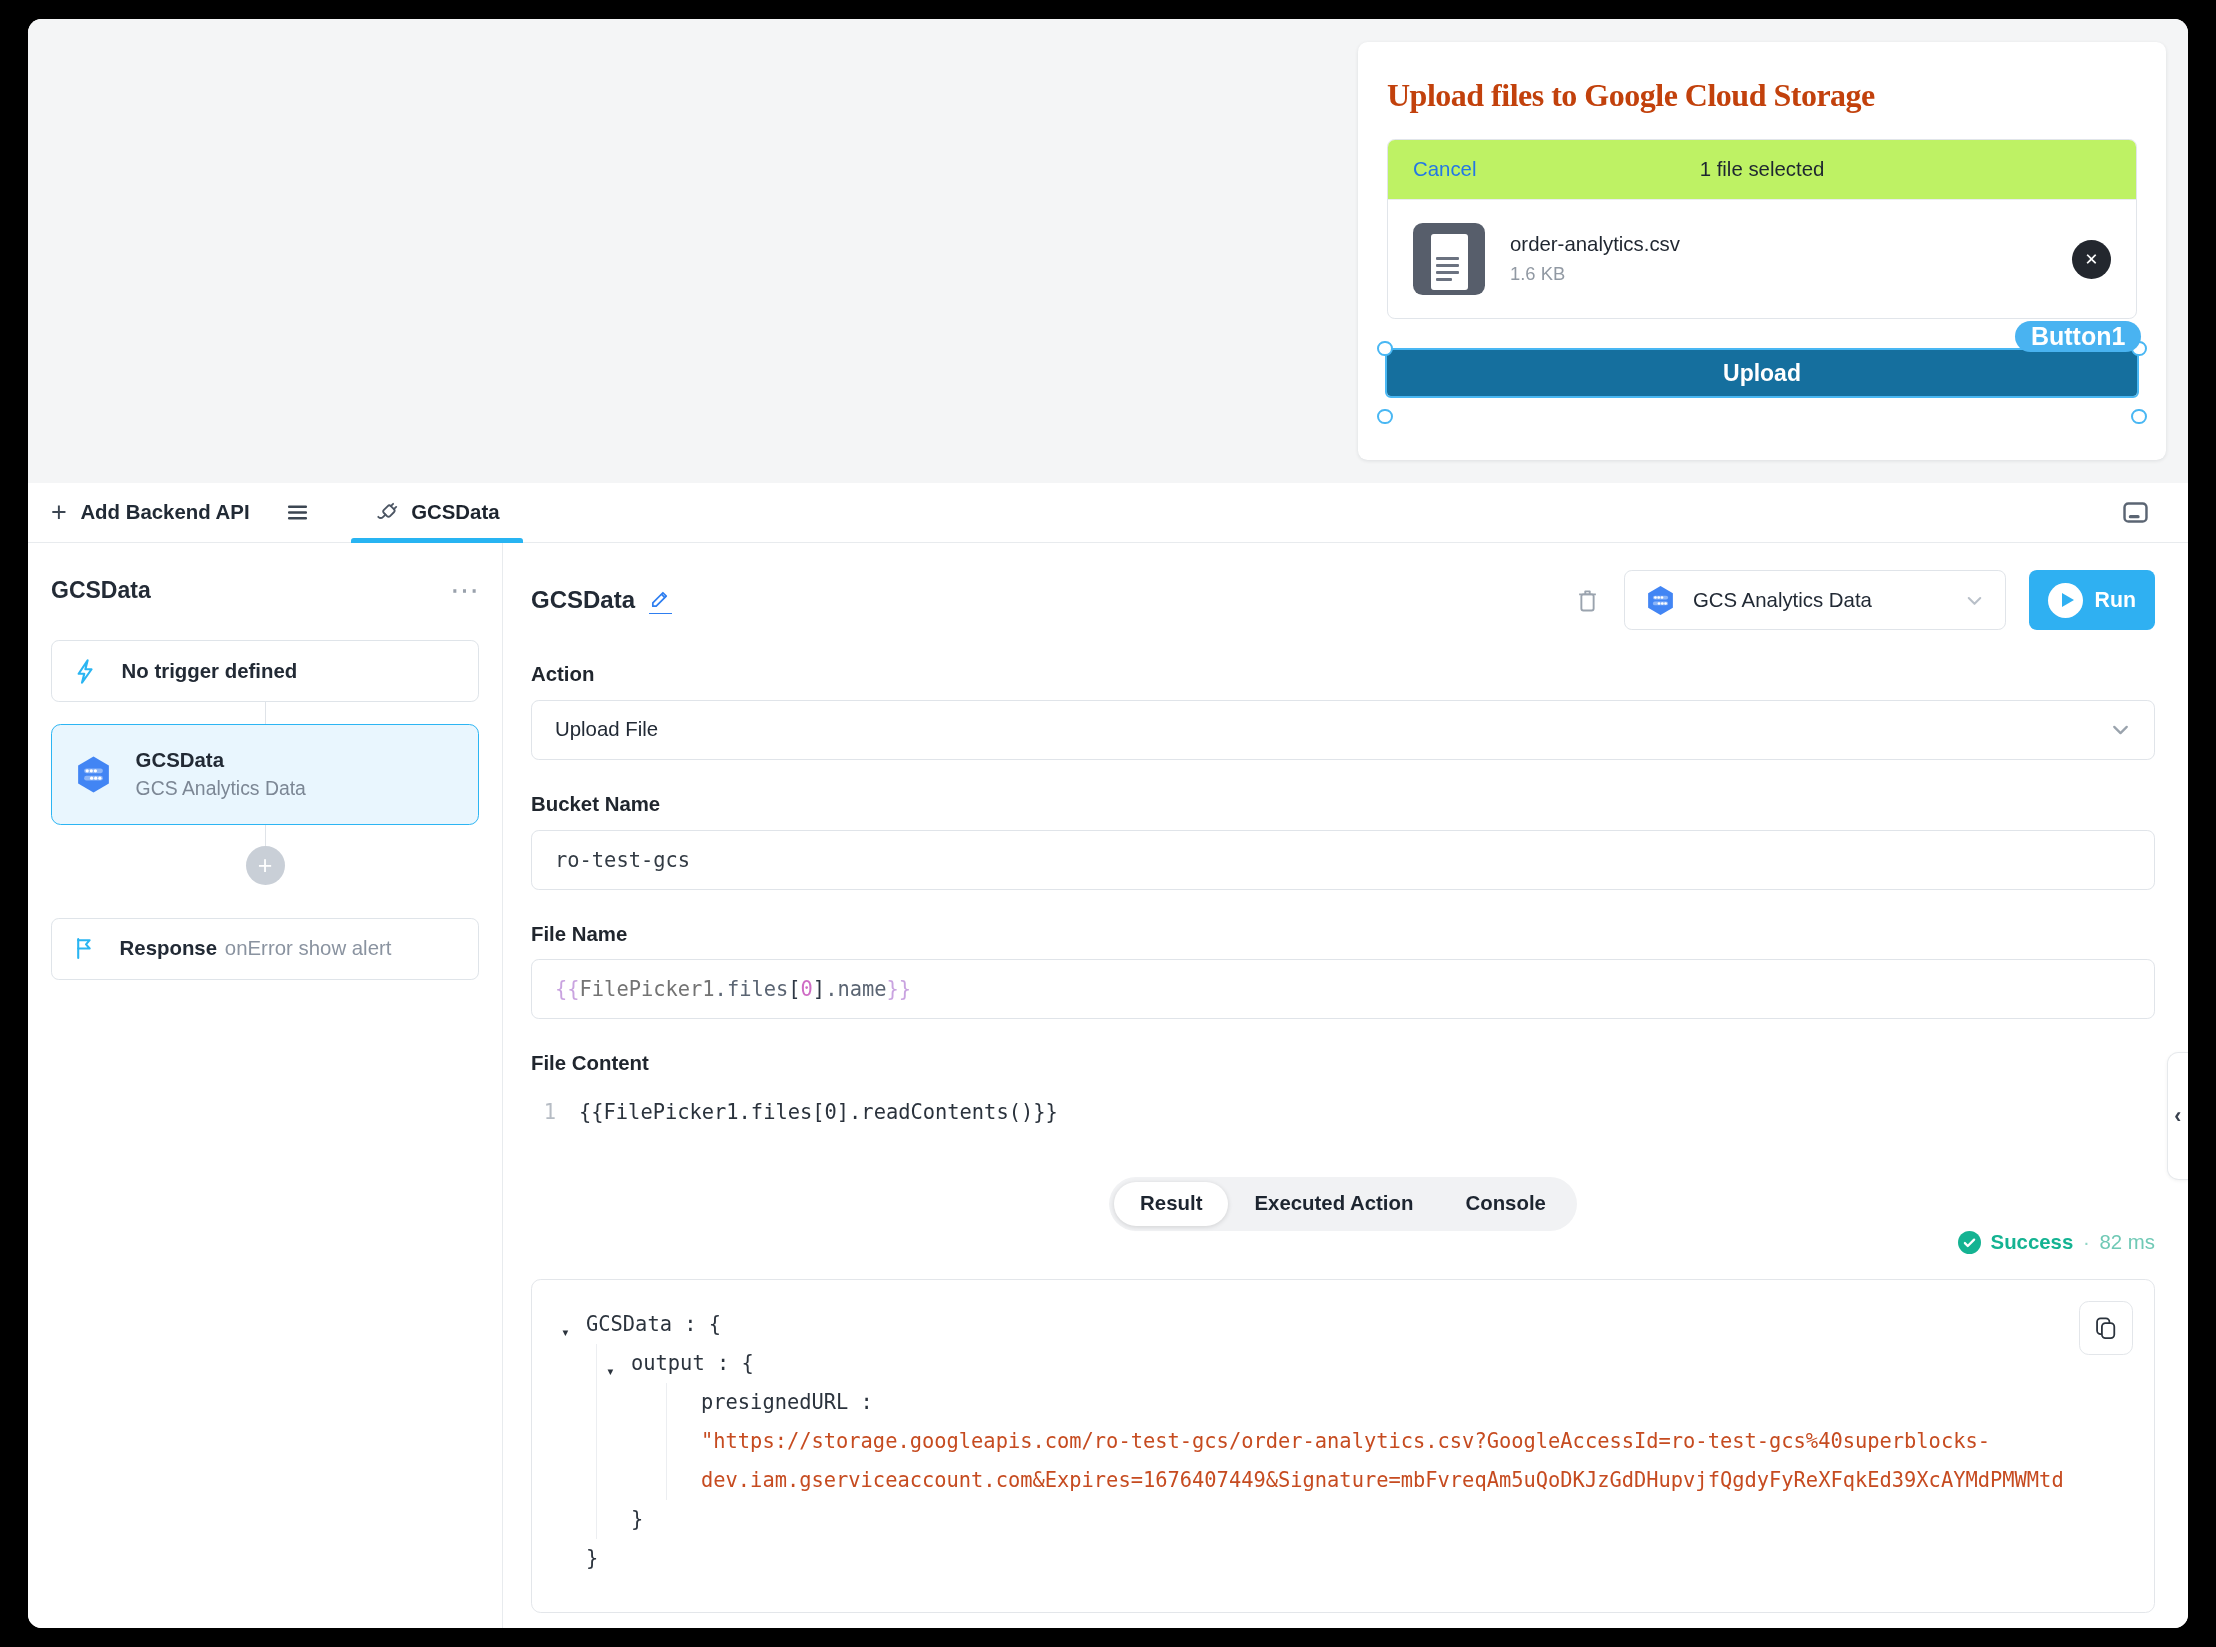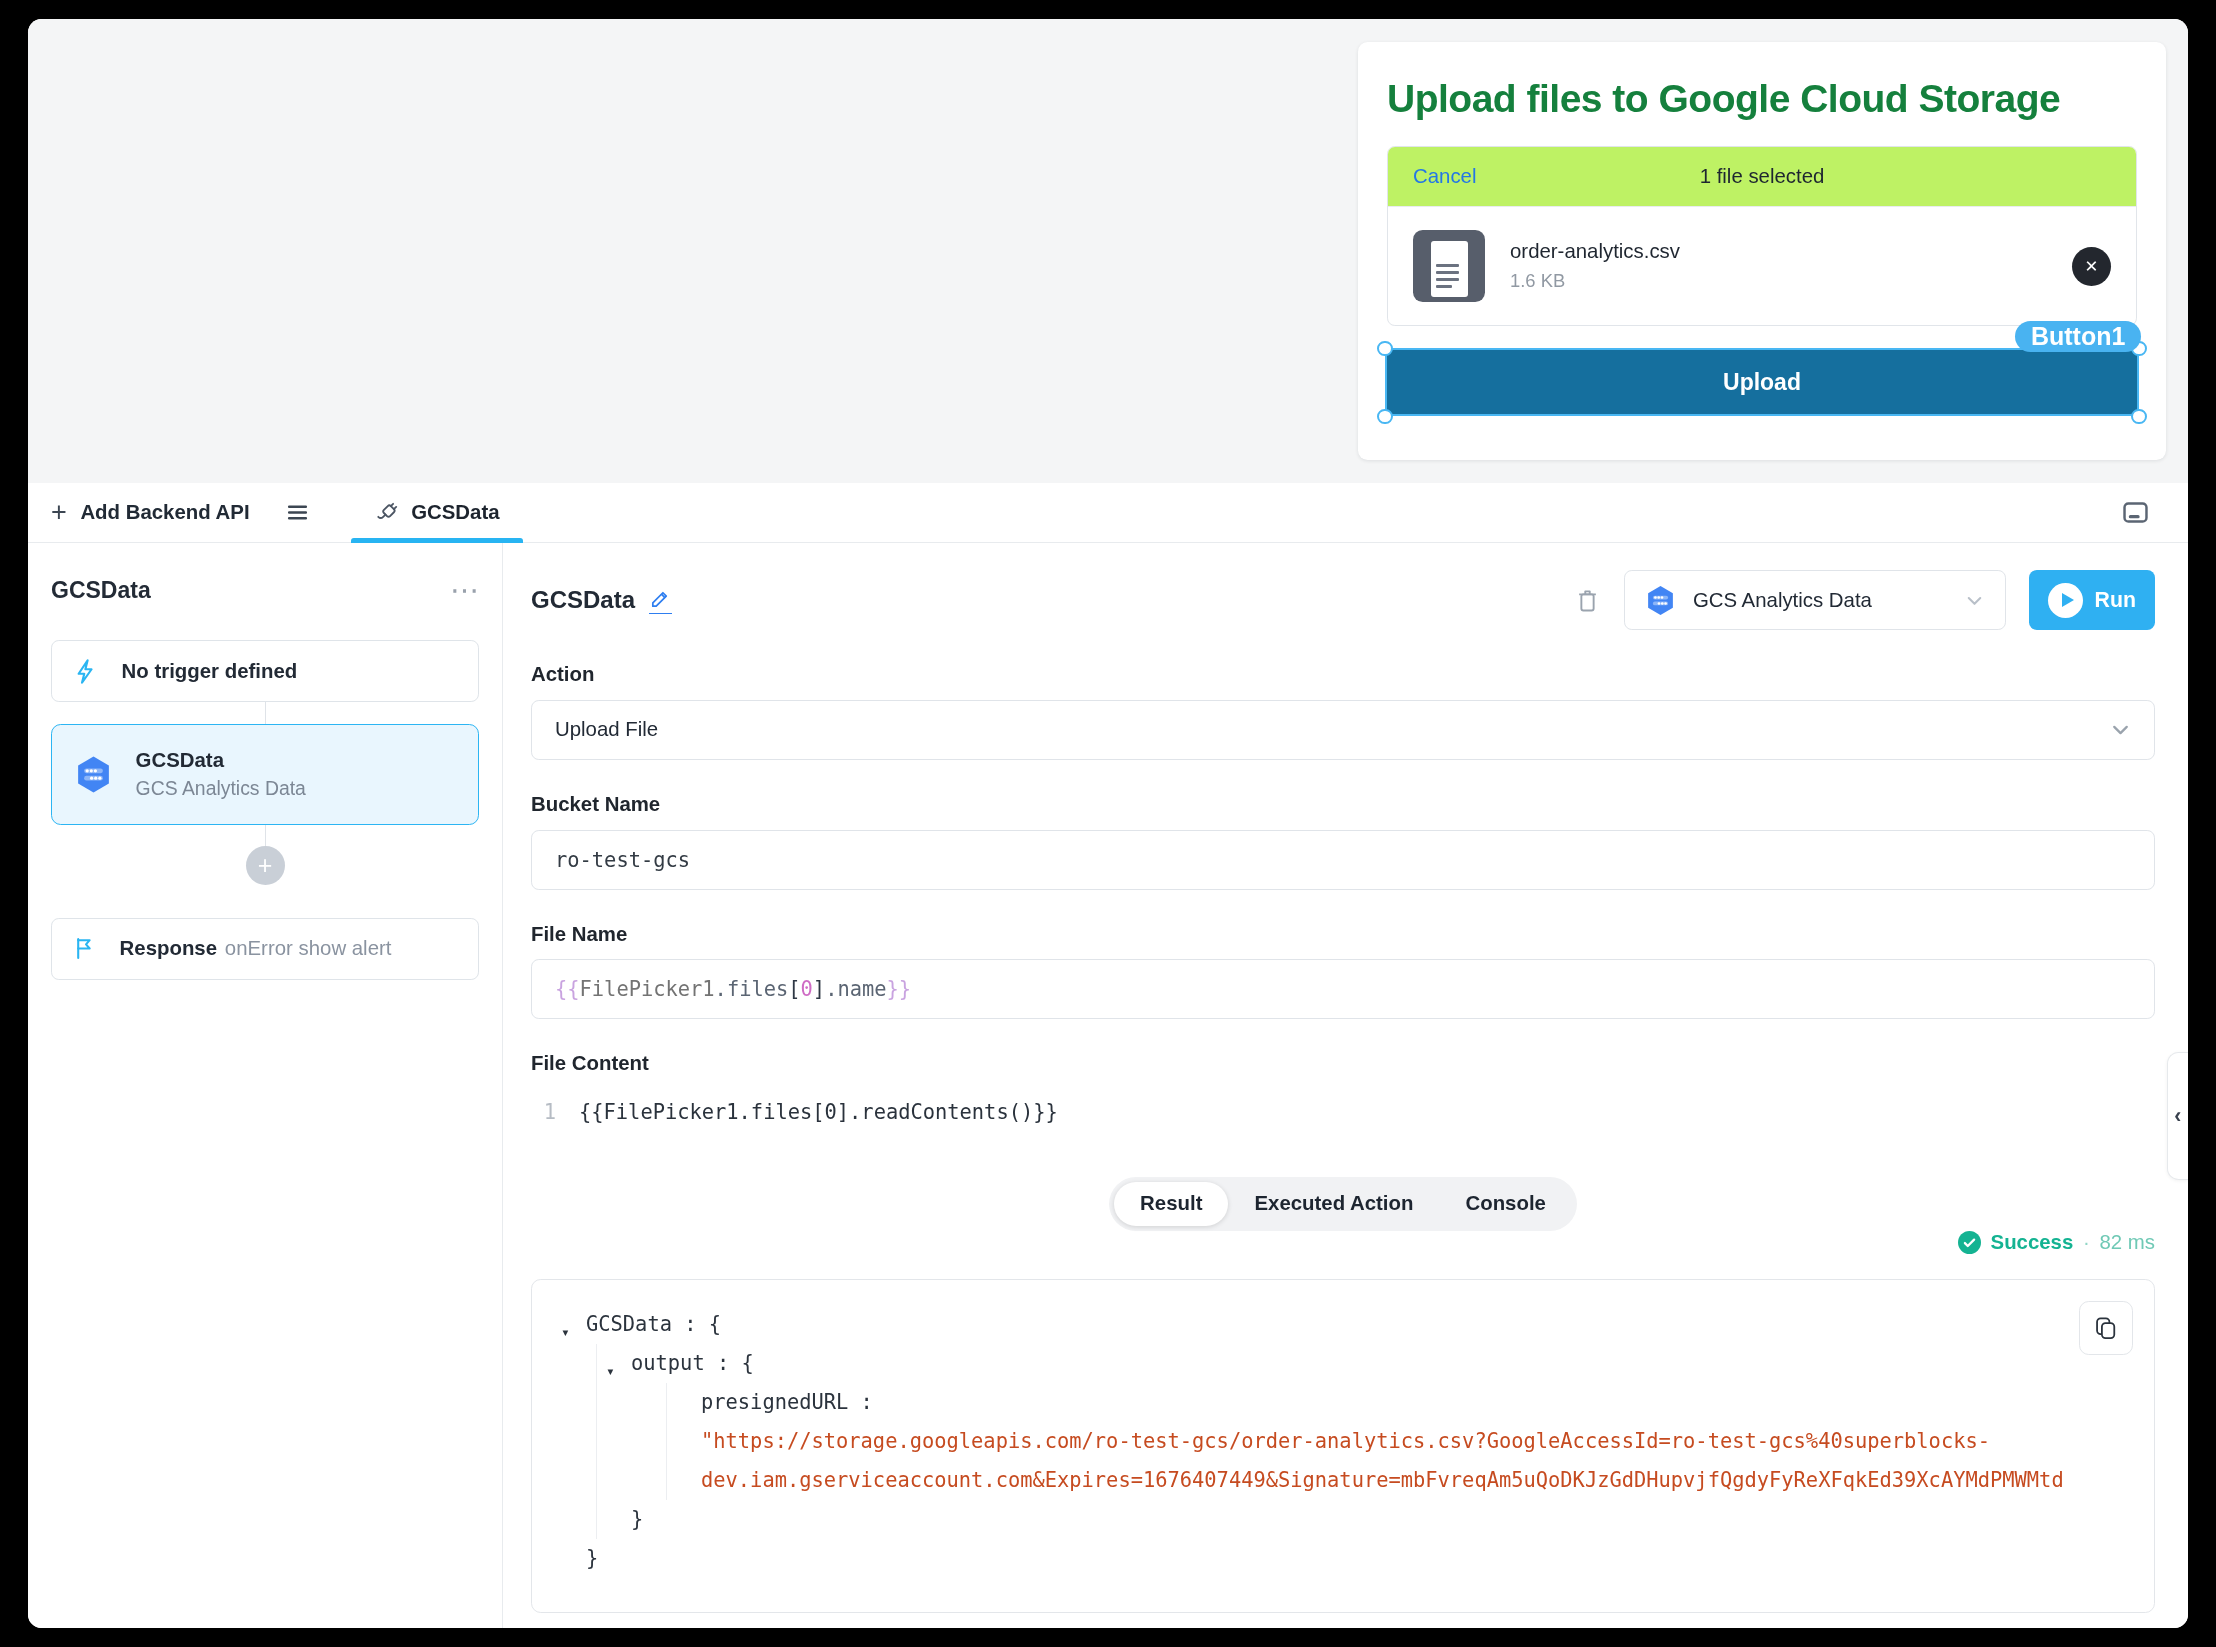--- a/index.html
+++ b/index.html
@@ -2,35 +2,35 @@
 <html><head>
 <meta charset="utf-8">
 <style>
   * { margin:0; padding:0; box-sizing:border-box; }
   html,body { width:2216px; height:1648px; background:#000; font-family:"Liberation Sans", sans-serif; }
   .app { position:absolute; left:28px; top:19.4px; width:2160px; height:1609px; background:#fff; border-radius:13.6px; overflow:hidden; }
 
   
   .canvas { position:relative; height:464px; background:#f4f5f6; }
   .card { position:absolute; left:1330px; top:23px; width:808px; height:418px; background:#fff; border-radius:9.7px; box-shadow:0 1px 3.9px rgba(20,30,40,.10); padding:0 29px; }
-  .card-title { margin-top:35px; font-size:39px; font-weight:700; color:#15803d; letter-spacing:-0.5px; }
+  .card-title { margin-top:35px; font-size:32px; font-weight:700; color:#c2410c; letter-spacing:-0.5px;font-family:Liberation Serif, serif; }
   .fp { margin-top:25px; border:1px solid #e1e5ea; border-radius:7.8px; overflow:hidden; background:#fff; }
   .fp-head { display:grid; grid-template-columns:1fr auto 1fr; align-items:center; height:60px; padding:0 25px; border-bottom:1px solid #e9ecef; background:#bef264; }
   .cancel { justify-self:start; color:#2477e5; font-size:20.4px; cursor:pointer; }
   .fp-status { font-size:20.4px; color:#1e2630; }
   .fp-row { display:flex; align-items:center; gap:25px; padding:23px 25px; }
   .file-ic { width:72px; height:72px; border-radius:9.7px; background:#575e6b; position:relative; flex:0 0 auto; }
   .file-page { position:absolute; left:17.5px; top:10.7px; width:37px; height:56px; background:#fff; border-radius:2.9px; }
   .file-page i { position:absolute; left:5.8px; height:2.9px; background:#6b7280; border-radius:1px; }
   .fl1{ top:23px; width:23px; } .fl2{ top:30px; width:23px; } .fl3{ top:37px; width:23px; } .fl4{ top:44px; width:15.5px; }
   .file-name { font-size:20.4px; color:#1f2630; font-weight:500; }
   .file-size { margin-top:6.8px; font-size:18.4px; color:#9199a3; }
   .x-btn { margin-left:auto; width:39px; height:39px; border-radius:50%; background:#23272e; color:#fff; font-size:16.5px; display:flex; align-items:center; justify-content:center; cursor:pointer; }
   .upload-wrap { position:absolute; left:29px; right:29px; top:308px; height:64px; }
-  .upload-btn { width:100%; height:64px; background:#156f9e; border:none; border-radius:3.9px; color:#fff; font-size:23px; font-weight:700; font-family:"Liberation Sans", sans-serif; outline:2.9px solid #49b7f3; cursor:pointer; }
+  .upload-btn { width:100%; height:46px; background:#156f9e; border:none; border-radius:3.9px; color:#fff; font-size:23px; font-weight:700; font-family:"Liberation Sans", sans-serif; outline:2.9px solid #49b7f3; cursor:pointer; }
   .badge { position:absolute; right:-3.9px; top:-29px; height:31px; line-height:31px; padding:0 15.5px; background:#49b3f1; color:#fff; font-size:25px; font-weight:700; border-radius:15.5px; z-index:3; }
   .hndl { position:absolute; width:15.5px; height:15.5px; background:#fff; border:2.9px solid #49b7f3; border-radius:50%; z-index:2; }
   .h-tl{ left:-9.7px; top:-9.7px; } .h-tr{ right:-9.7px; top:-9.7px; } .h-bl{ left:-9.7px; bottom:-9.7px; } .h-br{ right:-9.7px; bottom:-9.7px; }
 
   
   .tabbar { display:flex; align-items:center; height:60px; background:#fff; border-bottom:1px solid #e8ebee; padding:0 37px 0 23px; }
   .add-api { display:flex; align-items:center; gap:13.6px; font-size:20.4px; font-weight:600; color:#212a35; cursor:pointer; }
   .plus-glyph { font-size:27px; font-weight:400; color:#3c4652; line-height:1; }
   .hamburger { margin-left:35px; cursor:pointer; display:flex; }
   .tab { margin-left:41px; height:60px; display:flex; align-items:center; gap:11.6px; padding:0 23px; font-size:20.4px; font-weight:700; color:#1d242e; position:relative; cursor:pointer; }

